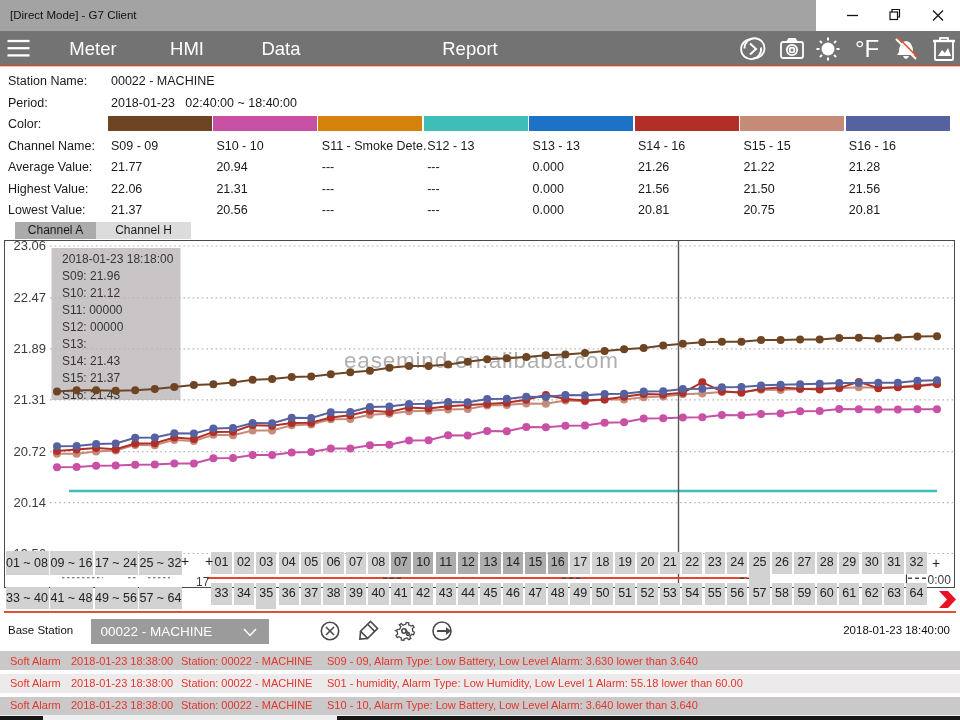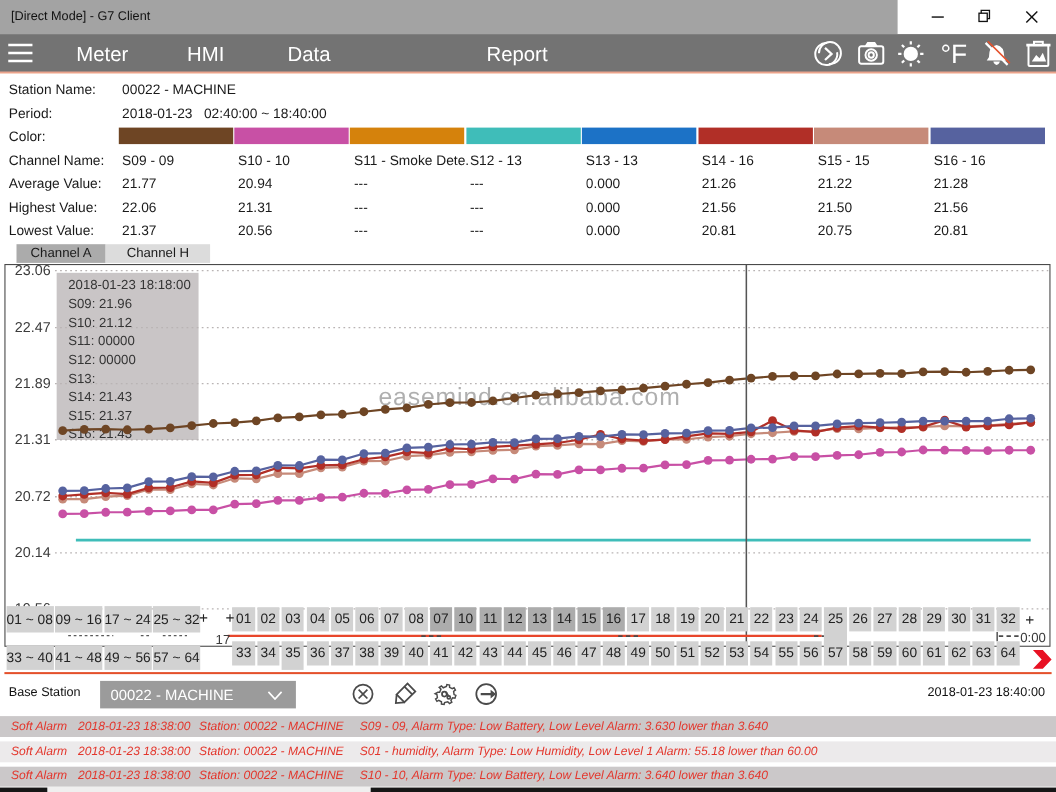--- a/index.html
+++ b/index.html
@@ -4,21 +4,21 @@
 * { margin:0; padding:0; box-sizing:border-box; }
 html,body { width:960px; height:720px; overflow:hidden; background:#fff;
   font-family:"Liberation Sans", sans-serif; position:relative; }
 .abs { position:absolute; }
 .lbl { position:absolute; left:8px; font-size:12.5px; color:#1a1a1a; height:21px; line-height:21px; }
 .cv { position:absolute; font-size:12.5px; color:#1a1a1a; height:21px; line-height:21px; white-space:nowrap; overflow:hidden; }
 .gbtn { position:absolute; background:#d2d2d2; color:#222; font-size:12.5px; text-align:center; }
 .ncell { position:absolute; width:20.4px; background:#d2d2d2; color:#222; font-size:12.5px; text-align:center; }
 .ncell.sel { background:#acacac; }
 .plus { position:absolute; font-size:14px; color:#222; }
-.al { position:absolute; font-size:11px; color:#E3362C; white-space:nowrap;font-style:italic; }
+.al { position:absolute; font-size:11px; color:#E3362C; white-space:nowrap; }
 .navtab { position:absolute; top:0; height:36px; line-height:36px; text-align:center; width:94px; color:#fff; font-size:18.5px; }
 </style></head>
 <body>
 
 <div class="abs" style="left:0;top:0;width:816px;height:31px;background:#a3a3a3">
   <div class="abs" style="left:10px;top:8.5px;font-size:11.5px;color:#111">[Direct Mode] - G7 Client</div>
   <svg width="130" height="31" viewBox="0 0 130 31" style="position:absolute;left:830px;top:0">
     <line x1="17" y1="15.5" x2="28" y2="15.5" stroke="#111" stroke-width="1.3"></line>
     <g stroke="#111" fill="none" stroke-width="1.2">
       <rect x="60" y="12" width="7.5" height="7.5"></rect>

